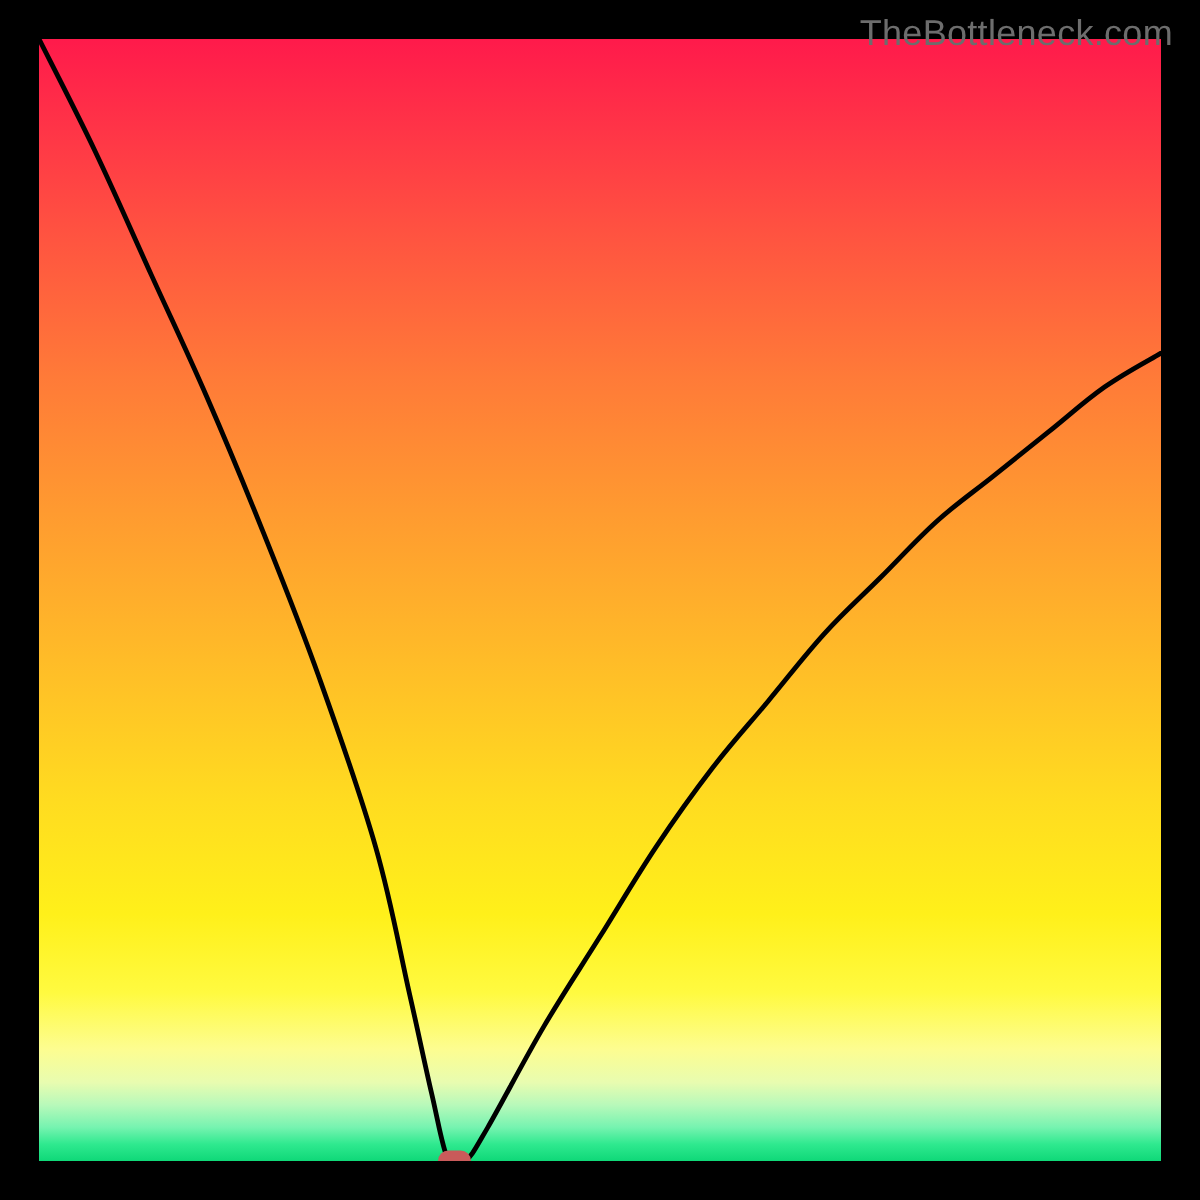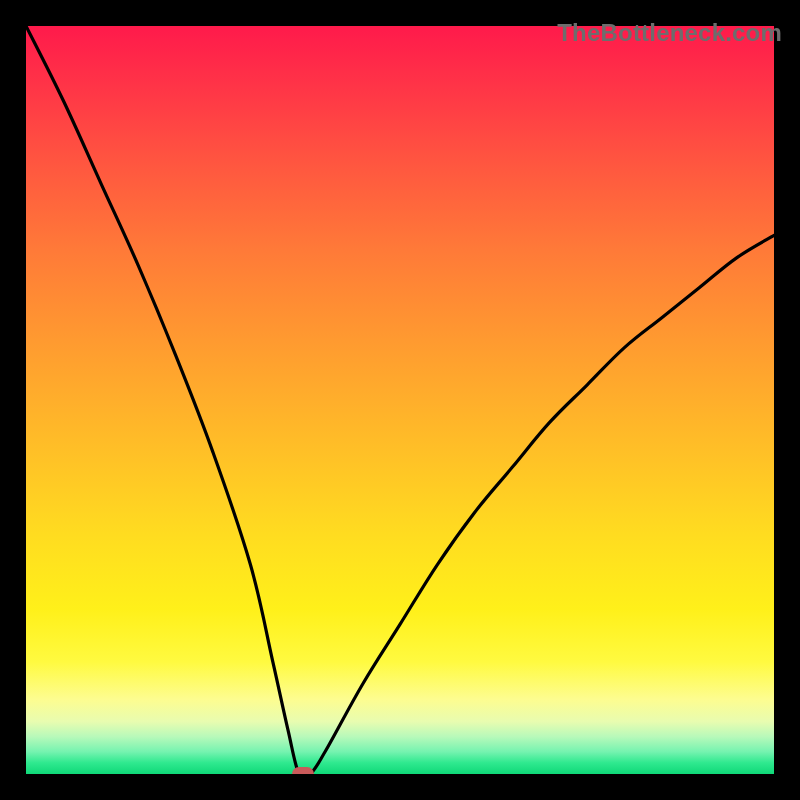--- a/index.html
+++ b/index.html
@@ -12,25 +12,25 @@
     overflow: hidden;
   }
   .frame {
     position: relative;
     width: 800px;
     height: 800px;
     background: #000;
   }
   .watermark {
     position: absolute;
-    top: 19px;
+    top: 9px;
     right: 18px;
     color: #6d6d6d;
     font-size: 24px;
-    font-weight: 700;
+    font-weight: 400;
     letter-spacing: 0.2px;
     z-index: 50;
   }
   .plot-area {
     position: absolute;
     left: 26px;
     top: 26px;
     width: 748px;
     height: 748px;
     overflow: hidden;

